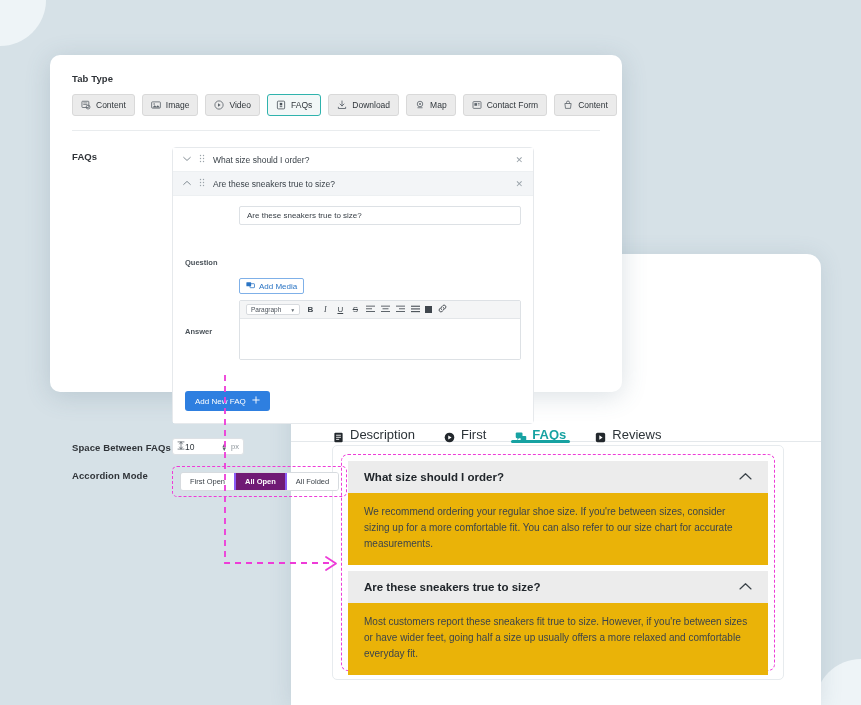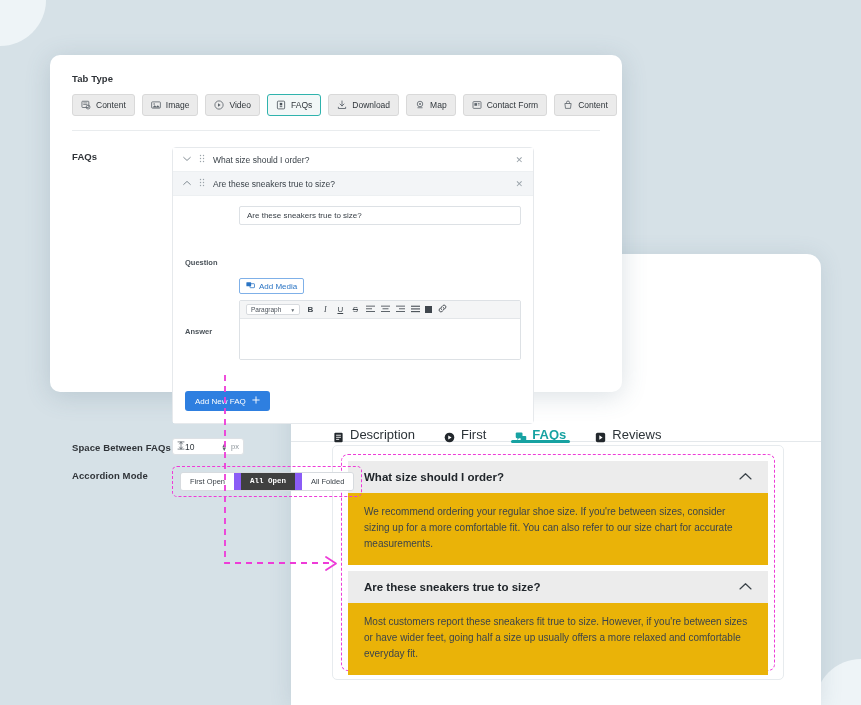--- a/index.html
+++ b/index.html
@@ -192,24 +192,24 @@
   .stepper .unit { font-size:7.5px; color:#8d959b; margin-left:4px; }
 
   
   .acc-mode-wrap {
     border:1.6px dashed #ee3bd8; border-radius:5px; padding:5px 7px;
     display:inline-block;
   }
   .seg { display:flex; border:1px solid #d7dbdf; border-radius:3px; overflow:hidden; }
   .seg div {
     font-size:7.5px; padding:4px 9px; background:#fff; color:#3c434a;
-    border-right:7px solid #8b5cf6; cursor:pointer; white-space:nowrap;
+    border-right:2px solid #8b5cf6; cursor:pointer; white-space:nowrap;
   }
   .seg div:last-child { border-right:none; }
-  .seg div.on { background:#404040; color:#fff; font-weight:bold;font-family:Liberation Mono, monospace; }
+  .seg div.on { background:#701a75; color:#fff; font-weight:bold; }
 
   
   .connector { position:absolute; left:0; top:0; width:861px; height:705px; pointer-events:none; }
 </style>
 </head>
 <body>
 
 <div class="page-corner-tl"></div>
 <div class="page-corner-br"></div>
 

